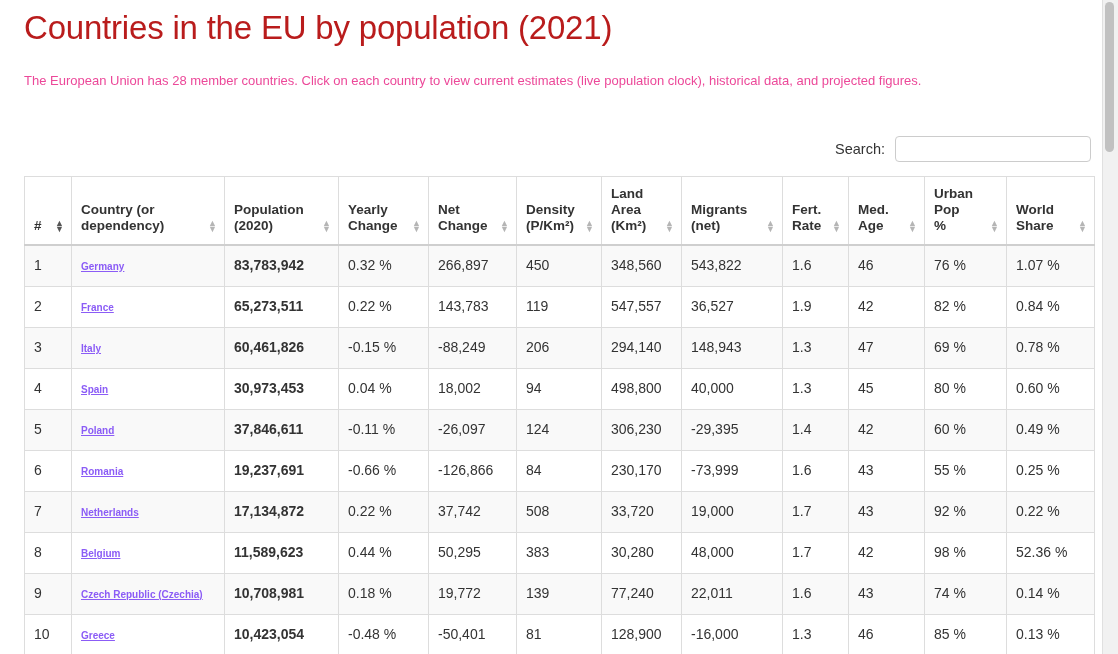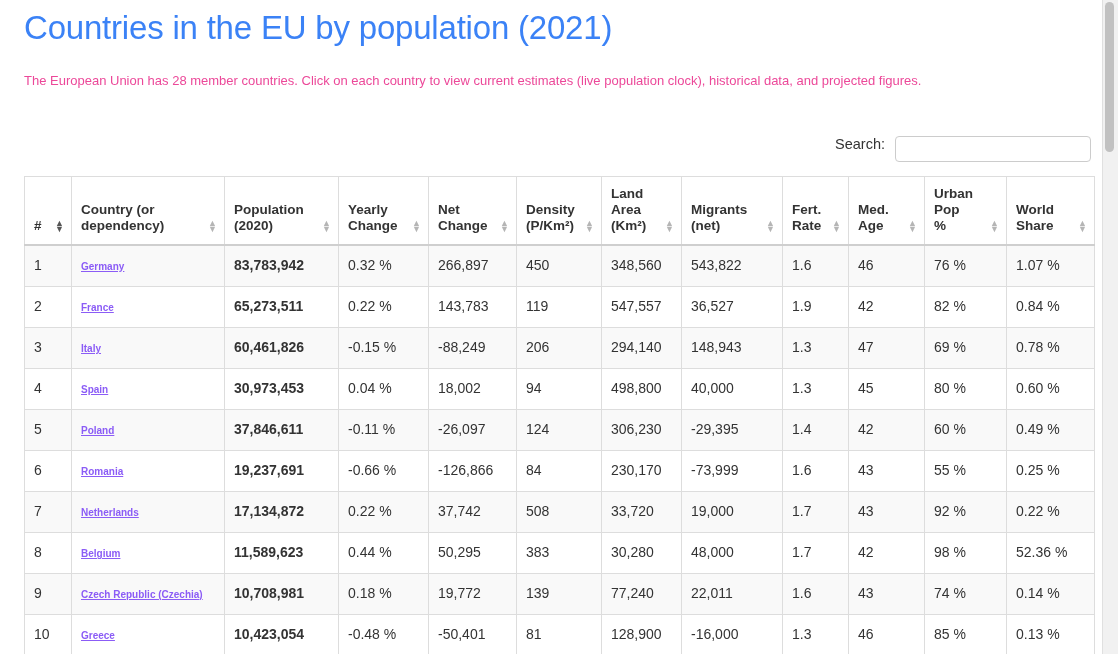--- a/index.html
+++ b/index.html
@@ -16,36 +16,37 @@
     width: 1118px;
     height: 654px;
     background: #fff;
     box-sizing: border-box;
     padding: 0 24px;
     overflow: hidden;
   }
   .page-title {
     font-size: 33px;
     font-weight: normal;
-    color: #3b82f6;
+    color: #b91c1c;
     margin: 0;
     padding-top: 6px;
     line-height: 44px;
     letter-spacing: -0.2px;
   }
   .intro {
     font-size: 13px;
     color: #ec4899;
     margin: 0;
     padding-top: 21px;
     line-height: 20px;
   }
   .search-wrap {
     display: flex;
     justify-content: flex-end;
+    align-items: center;
     margin-top: 45px;
     padding-right: 3px;
   }
   .search-label {
     font-size: 14.5px;
     color: #333;
     margin-right: 10px;
   }
   .search-input {
     width: 196px;

